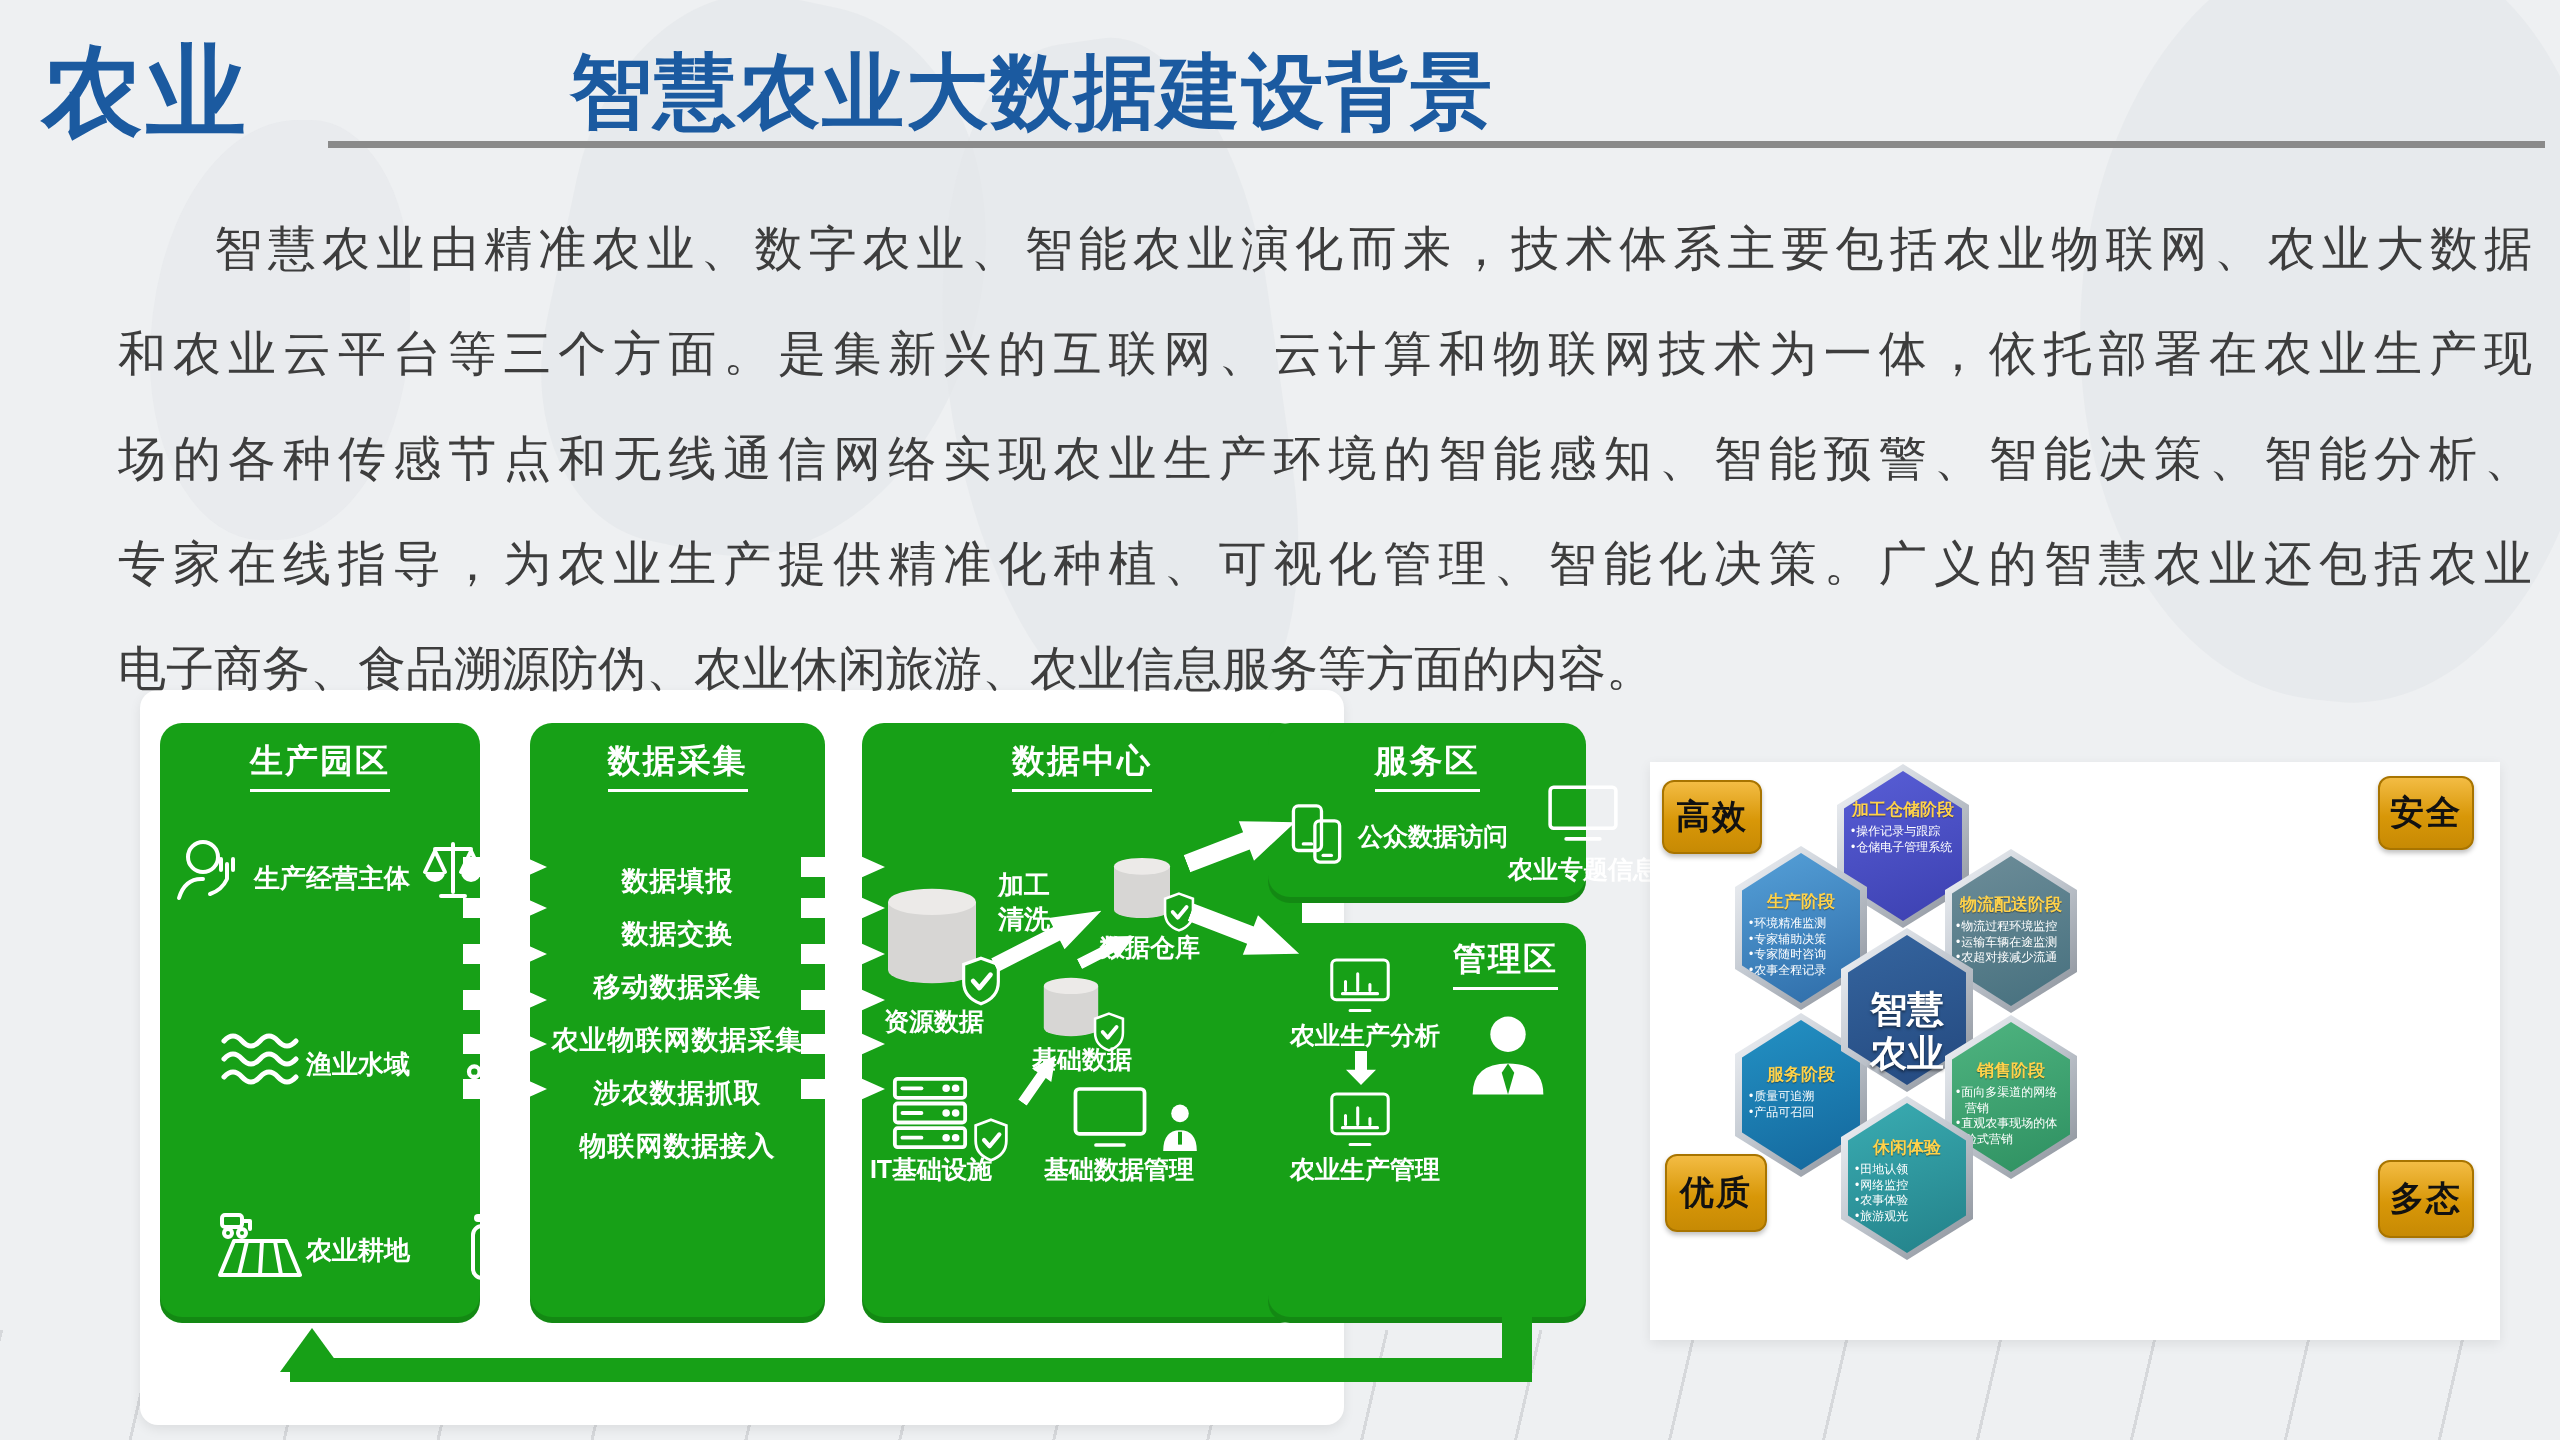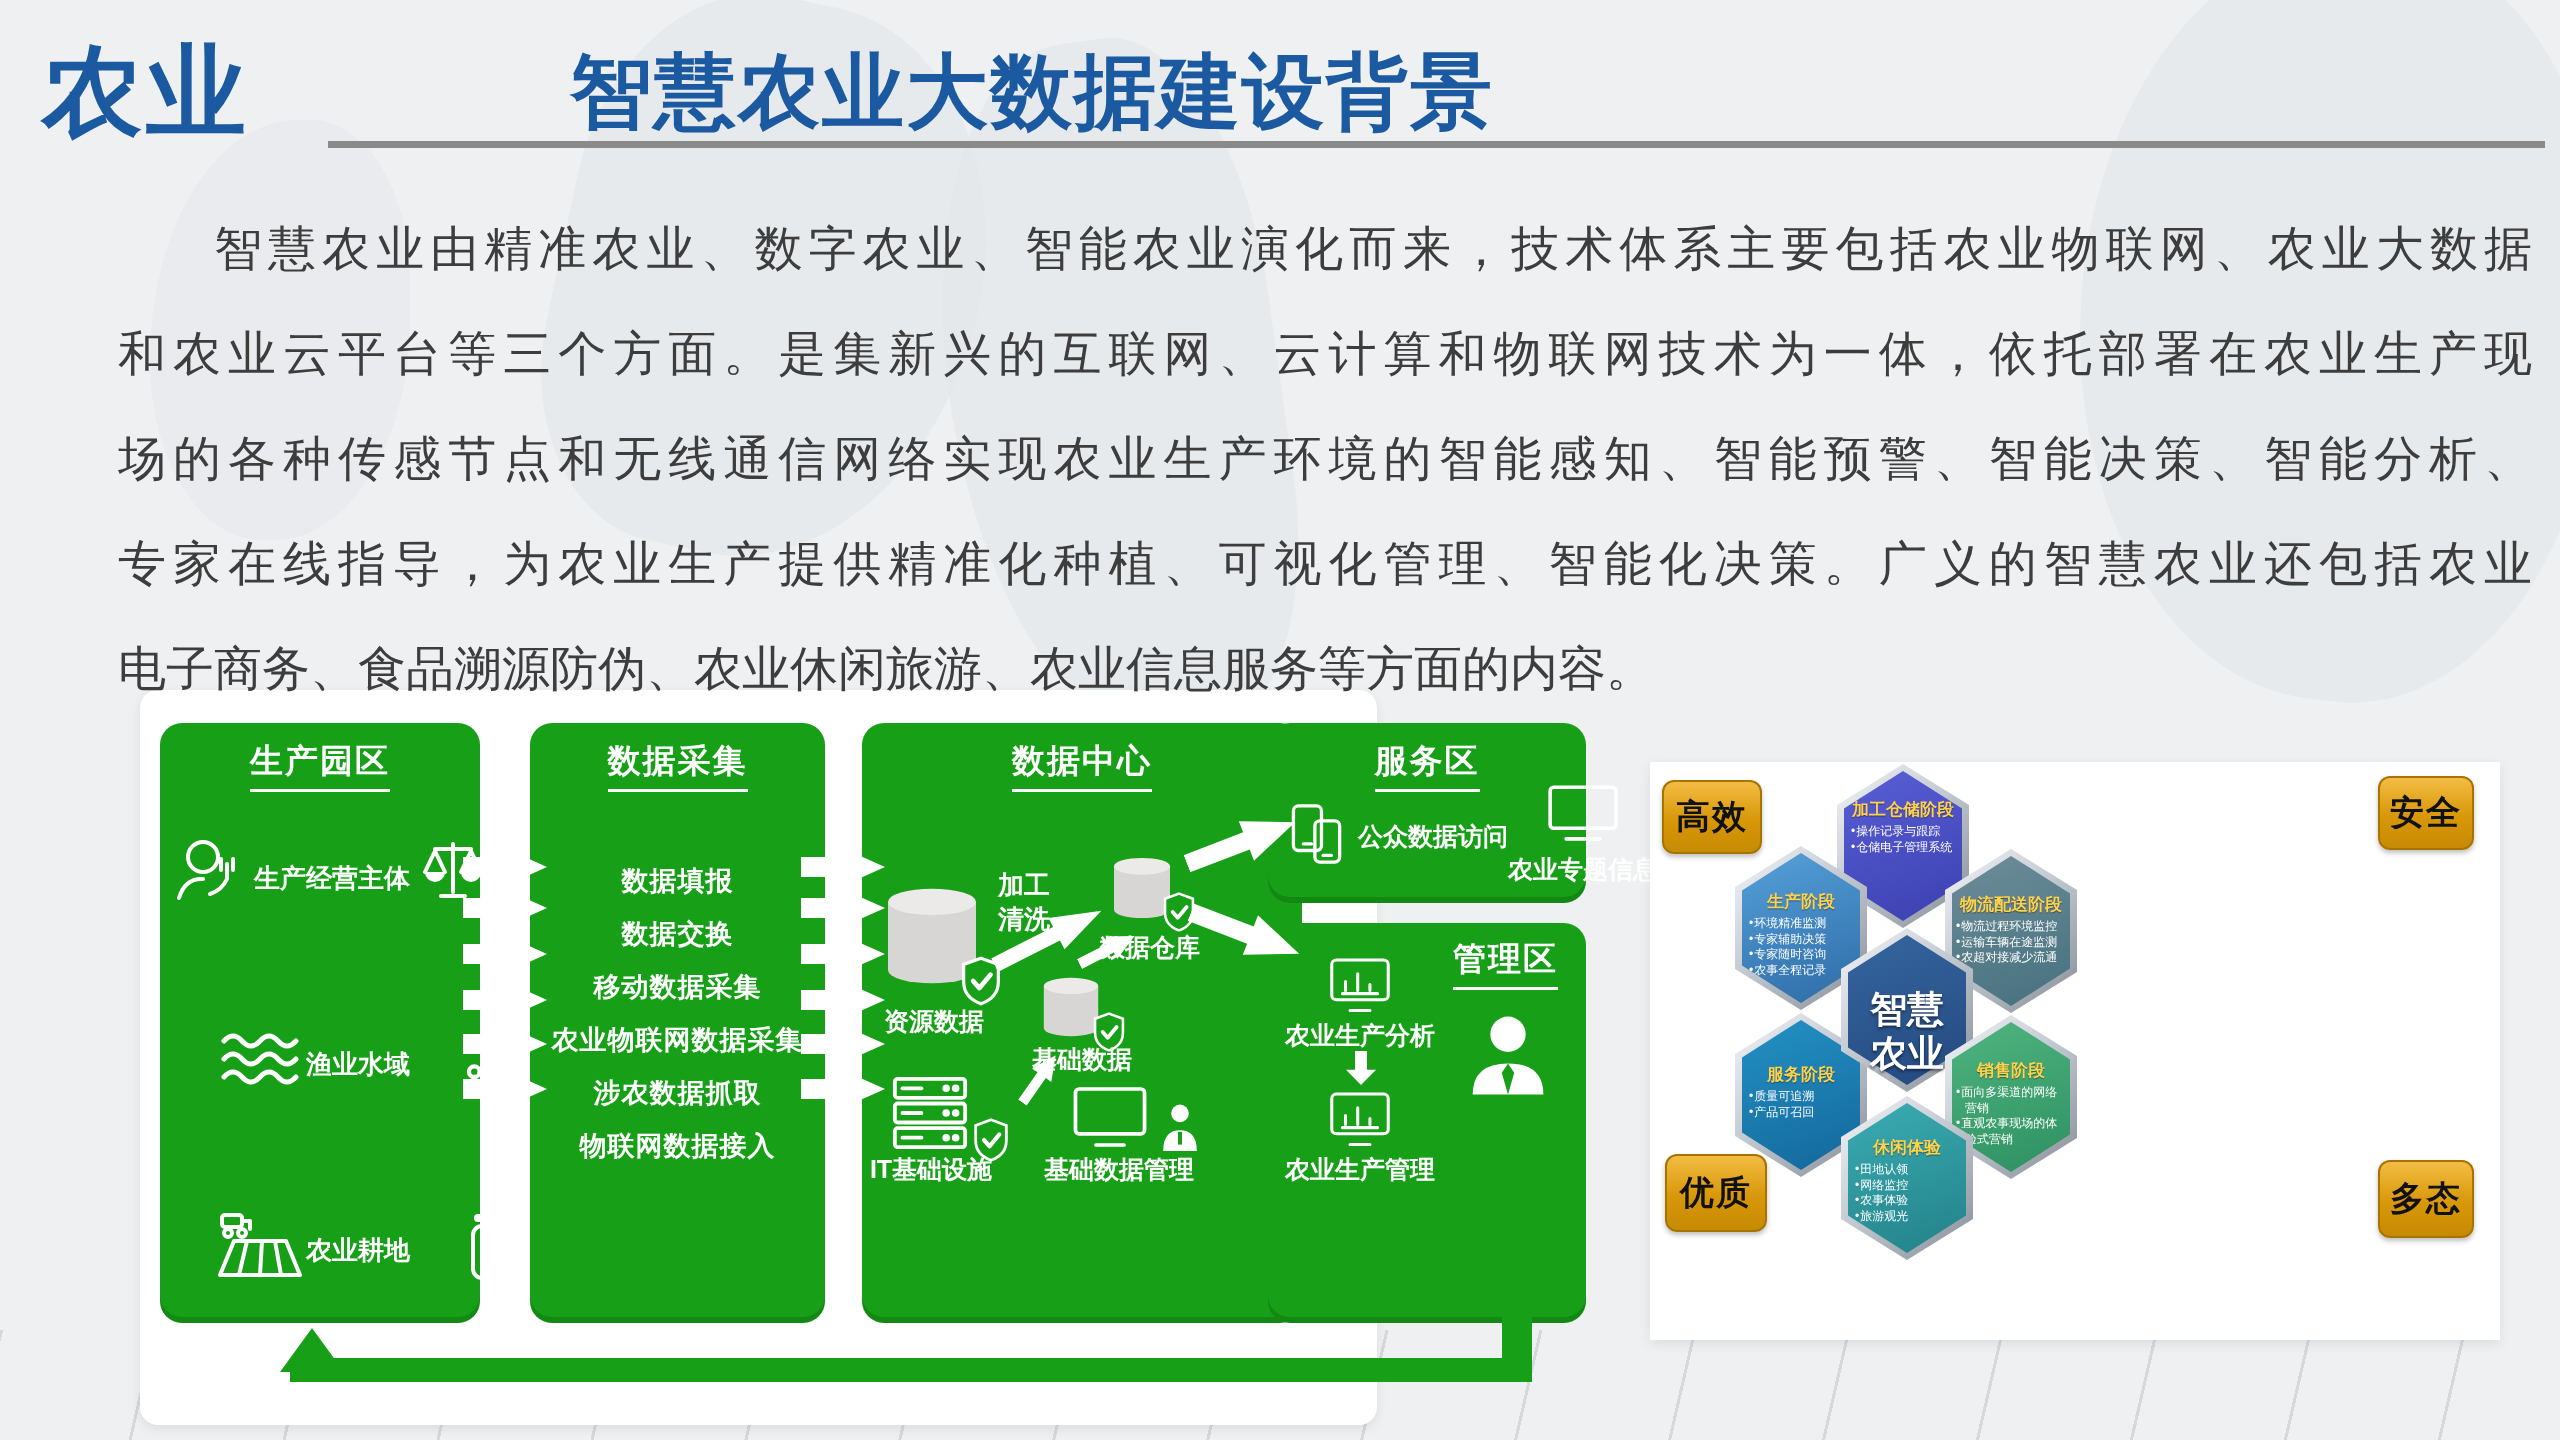--- a/index.html
+++ b/index.html
@@ -20,21 +20,21 @@
   .title-rule{position:absolute;left:328px;top:141px;width:2217px;height:7px;background:#8a8a8a;z-index:2;}
 
   
   .para{position:absolute;left:118px;top:196px;width:2414px;z-index:2;color:#3d3d3d;font-size:48px;line-height:105px;}
   .p-line{text-align:justify;text-align-last:justify;height:105px;overflow:hidden;}
   .p-line.first{text-indent:96px;}
   .p-line.last{text-align-last:left;}
 
   
   .flow{position:absolute;left:140px;top:690px;width:1204px;height:735px;background:#fff;border-radius:18px;
-        box-shadow:0 4px 12px rgba(0,0,0,.08);z-index:1;padding-left:33px;}
+        box-shadow:0 4px 12px rgba(0,0,0,.08);z-index:1;}
   .panel{position:absolute;background:#17a017;border-radius:22px;box-shadow:inset 0 -6px 0 rgba(0,0,0,.14);color:#fff;}
   .panel-title{position:absolute;top:16px;left:0;right:0;text-align:center;font-size:33px;font-weight:bold;z-index:2;}
   .panel-title span{display:inline-block;border-bottom:3px solid #fff;padding-bottom:5px;letter-spacing:2px;}
   .p1{left:20px;top:33px;width:320px;height:600px;}
   .p2{left:390px;top:33px;width:295px;height:600px;}
   .p3{left:722px;top:33px;width:440px;height:600px;}
   .p4{left:1128px;top:33px;width:318px;height:180px;}
   .p5{left:1128px;top:233px;width:318px;height:400px;}
 
   
@@ -56,21 +56,21 @@
   .proc-label{position:absolute;left:136px;top:146px;width:58px;font-size:26px;font-weight:bold;line-height:1.3;word-break:break-all;}
   .warrow{position:absolute;background:#fff;z-index:2;
     clip-path:polygon(0 32%,58% 32%,58% 8%,100% 50%,58% 92%,58% 68%,0 68%);}
 
   
   .big-arrow{position:absolute;width:116px;height:46px;background:#fff;z-index:4;
     clip-path:polygon(0 30%,55% 30%,55% 4%,100% 50%,55% 96%,55% 70%,0 70%);
     filter:drop-shadow(2px 3px 2px rgba(0,0,0,.18));}
 
   
-  .m-label{position:absolute;font-size:25px;font-weight:bold;color:#fff;text-align:center;white-space:nowrap;}
+  .m-label{position:absolute;font-size:25px;font-weight:bold;color:#fff;text-align:right;white-space:nowrap;}
   .down-arrow{position:absolute;width:30px;height:34px;background:#fff;
     clip-path:polygon(30% 0,70% 0,70% 55%,100% 55%,50% 100%,0 55%,30% 55%);}
 
   
   .loop-bar{position:absolute;left:150px;top:668px;width:1242px;height:24px;background:#17a017;}
   .loop-riser{position:absolute;left:1362px;top:596px;width:30px;height:96px;background:#17a017;}
   .loop-head{position:absolute;left:140px;top:638px;width:64px;height:44px;background:#17a017;
     clip-path:polygon(50% 0,100% 100%,0 100%);}
 
   

